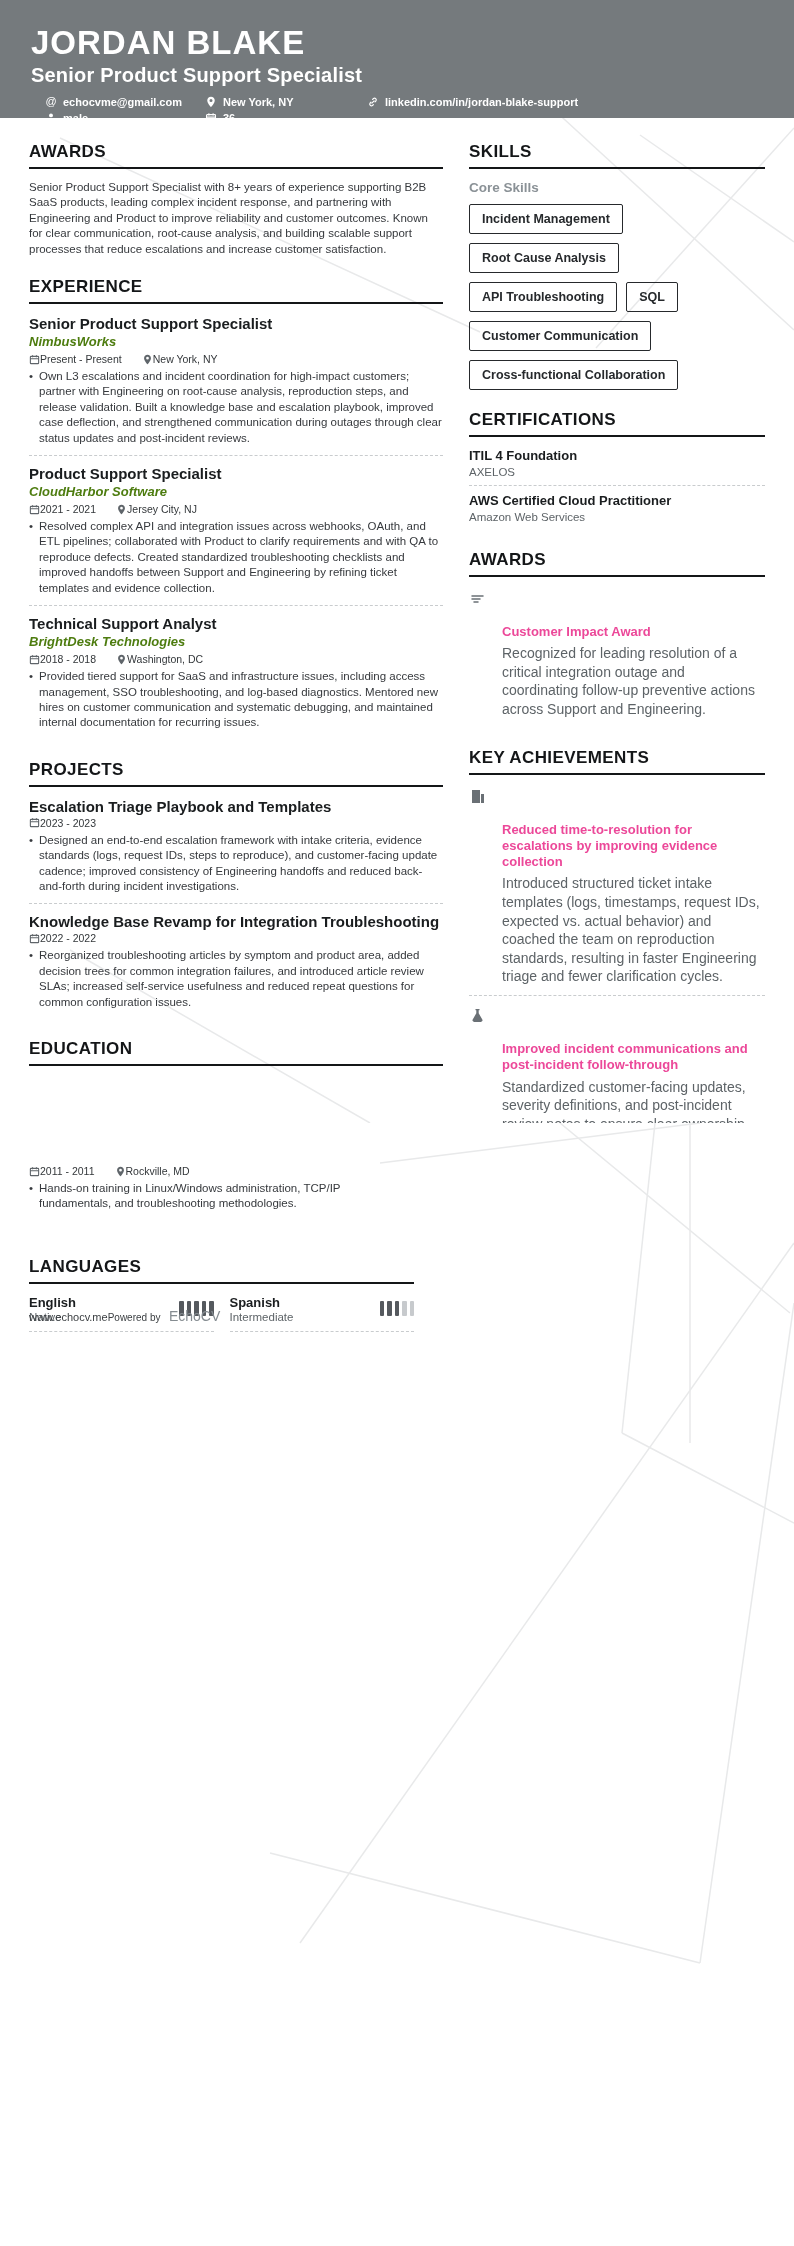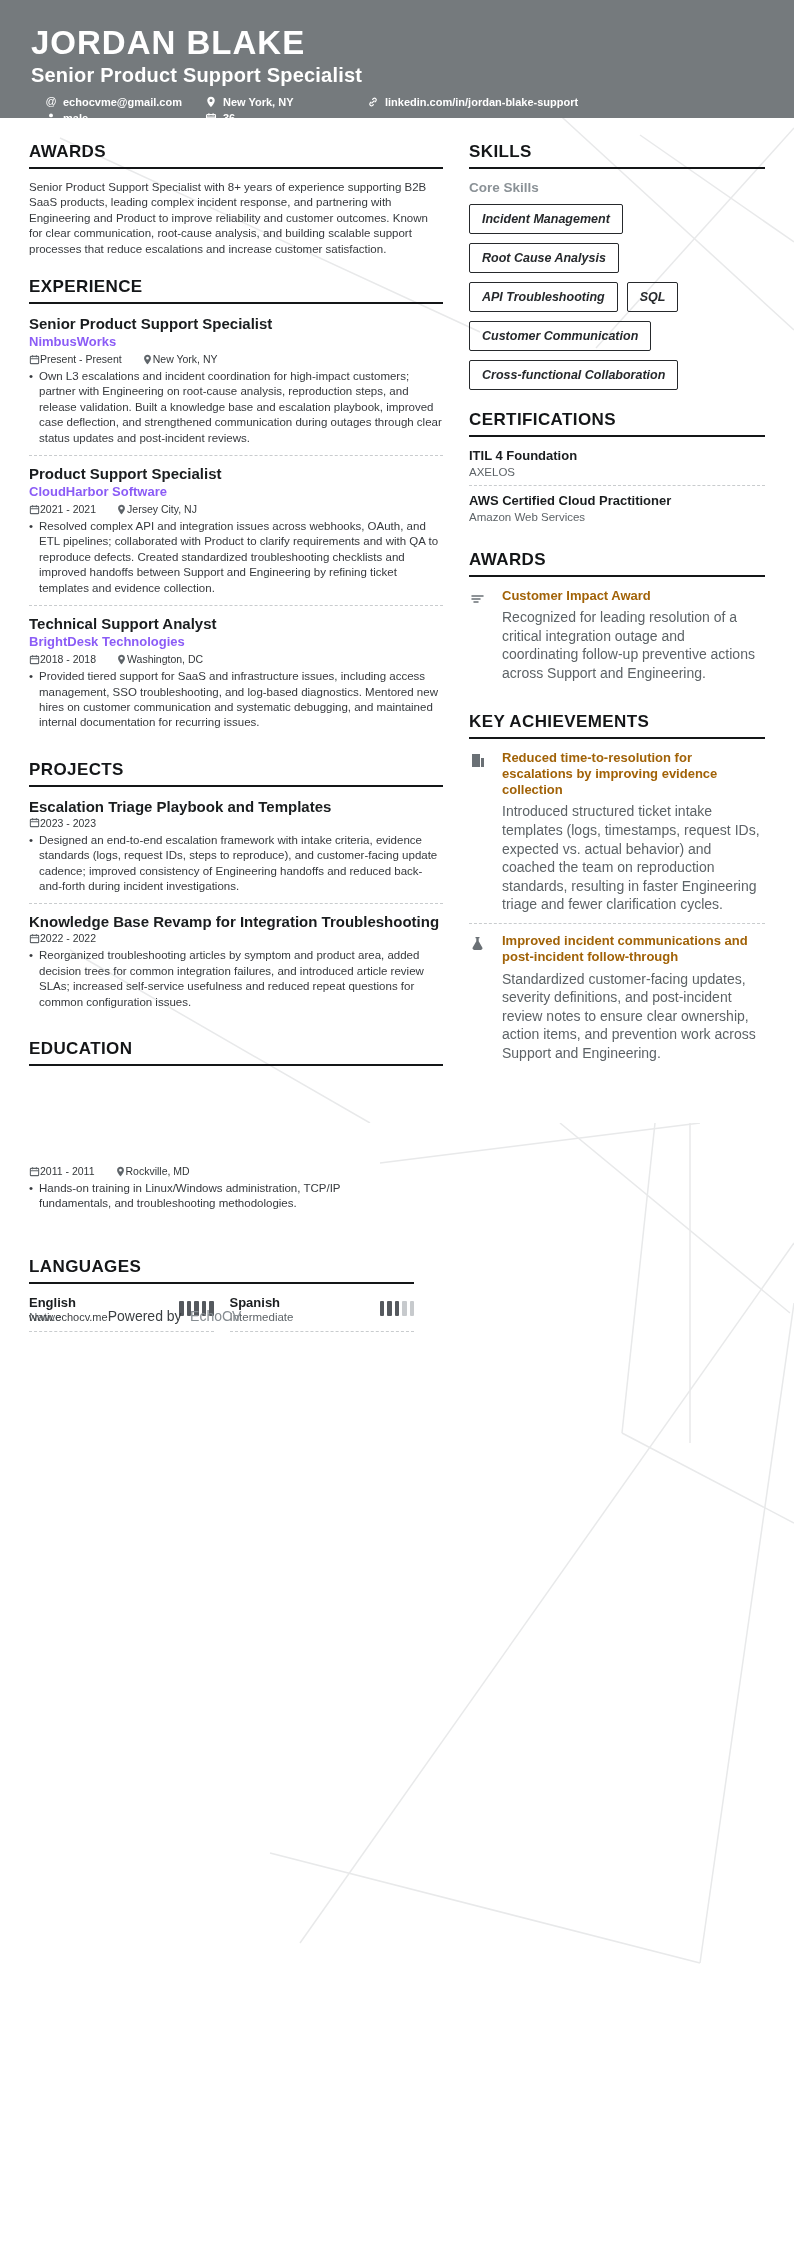--- a/index.html
+++ b/index.html
@@ -38,54 +38,54 @@
   .section { margin-bottom:20px; }
   .sec-heading {
     font-size:17px; font-weight:800; letter-spacing:0.4px; color:#141618;
     border-bottom:2.5px solid #141618; padding-bottom:5px; margin-bottom:11px;
   }
   .body-text { font-size:11.5px; line-height:1.34; color:#36393d; }
 
   .entry { padding-bottom:9px; margin-bottom:9px; }
   .entry.sep { border-bottom:1px dashed #c9ccce; }
   .entry-title { font-size:15px; font-weight:700; color:#1a1d1f; margin-bottom:2px; }
-  .entry-org { font-size:13px; font-weight:700; color:#8b5cf6; margin-bottom:4px; }
+  .entry-org { font-size:13px; font-weight:700; color:#4d7c0f; margin-bottom:4px;font-style:italic; }
   .meta-row { display:flex; align-items:center; gap:20px; margin-bottom:4px; }
   .meta-item { display:flex; align-items:center; font-size:10.5px; color:#33373a; }
   .micon { width:11px; height:11px; color:#5f656a; display:inline-flex; }
   .micon svg { width:11px; height:11px; }
   .bullet { display:flex; gap:6px; }
   .bullet .dot { font-size:11.5px; line-height:1.34; color:#36393d; }
 
   
   .skill-group-label { font-size:13.5px; font-weight:700; color:#8a9196; margin-bottom:9px; }
   .chips { display:flex; flex-wrap:wrap; gap:9px; }
   .chip {
     border:1.4px solid #26292c; padding:7px 12px; font-size:12.5px; font-weight:700;
-    color:#26292c; border-radius:2px; background:transparent; white-space:nowrap;font-style:italic;
+    color:#26292c; border-radius:2px; background:transparent; white-space:nowrap;
   }
   .cert { padding-bottom:7px; margin-bottom:7px; }
   .cert.sep { border-bottom:1px dashed #c9ccce; }
   .cert-name { font-size:13px; font-weight:700; color:#1a1d1f; margin-bottom:3px; }
   .cert-issuer { font-size:11.5px; color:#5d6367; }
 
   .icon-entry { display:flex; gap:13px; padding-bottom:9px; margin-bottom:9px; }
   .icon-entry.sep { border-bottom:1px dashed #c9ccce; }
   .icon-entry .eicon { width:20px; flex:0 0 20px; color:#6a7075; padding-top:2px; }
   .icon-entry .eicon svg { width:17px; height:17px; }
-  .icon-entry-title { font-size:13px; font-weight:700; color:#a16207; line-height:1.25; margin-bottom:4px; }
+  .icon-entry-title { font-size:13px; font-weight:700; color:#ec4899; line-height:1.25; margin-bottom:4px;margin-top:36px; }
   .icon-entry-desc { font-size:14px; line-height:1.33; color:#5d6367; }
 
   
   .page-footer {
     position:absolute; left:29px; right:29px; bottom:7px; z-index:1;
     display:flex; justify-content:flex-start; align-items:baseline;
   }
   .footer-site { font-size:11px; color:#3a3e41; }
-  .footer-powered { font-size:14px; color:#3a3e41; }
+  .footer-powered { font-size:10px; color:#3a3e41; }
   .footer-brand { font-size:14px; color:#858c91; margin-left:4px; }
 
   
   .page2-body { padding:42px 29px 0 29px; width:443px; }
   .languages-grid { display:grid; grid-template-columns:1fr 1fr; column-gap:12px;gap:16px; }
   .lang-item {
     display:flex; justify-content:space-between; align-items:center;
     border-bottom:1px dashed #c9ccce; padding-bottom:8px;
   }
   .lang-name { font-size:13px; font-weight:700; color:#1a1d1f; }

